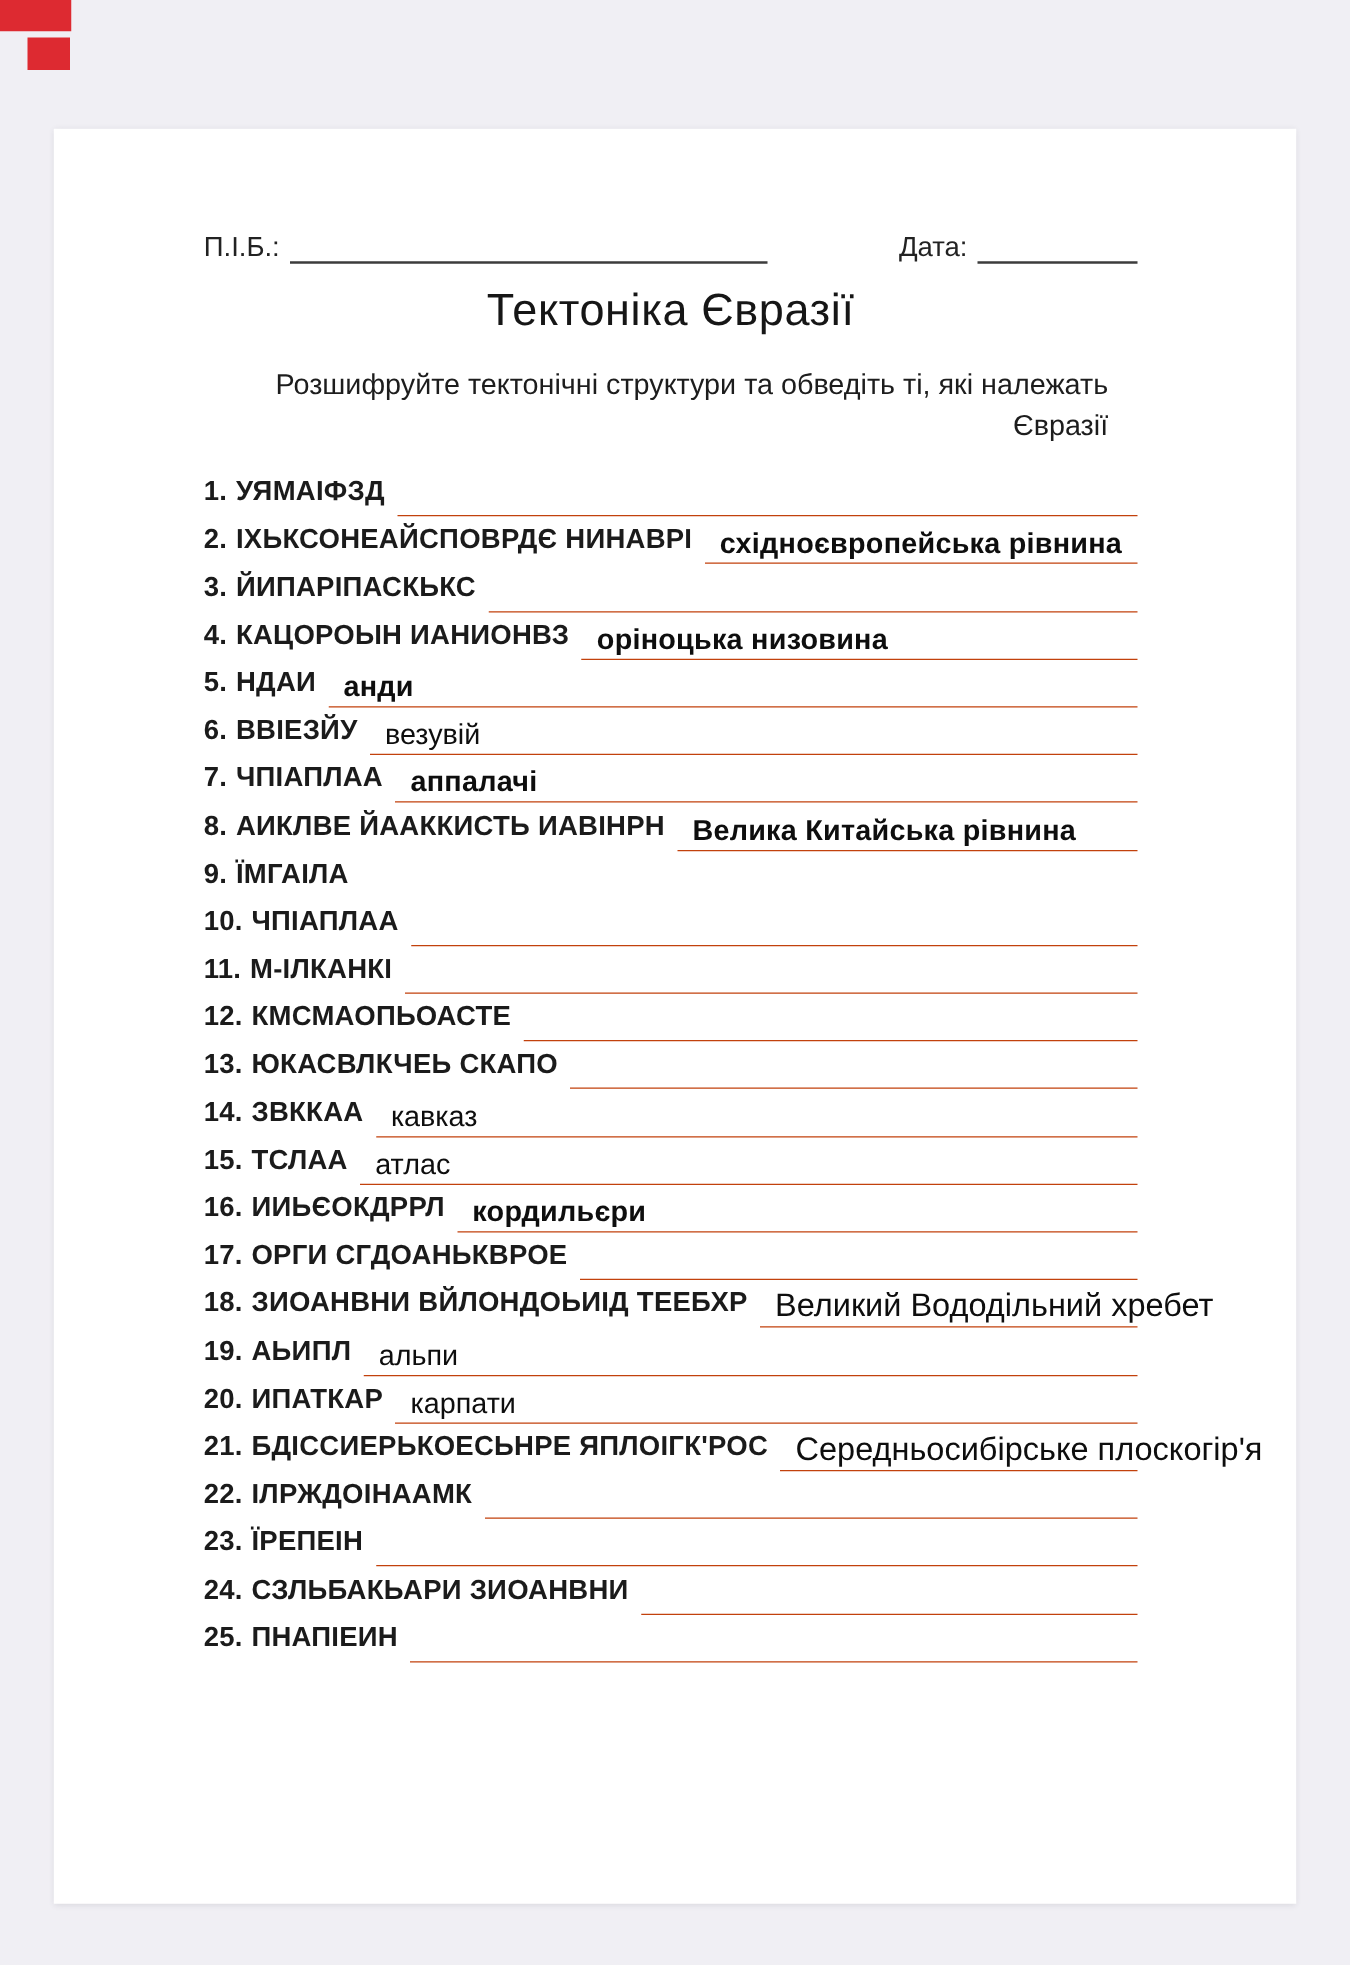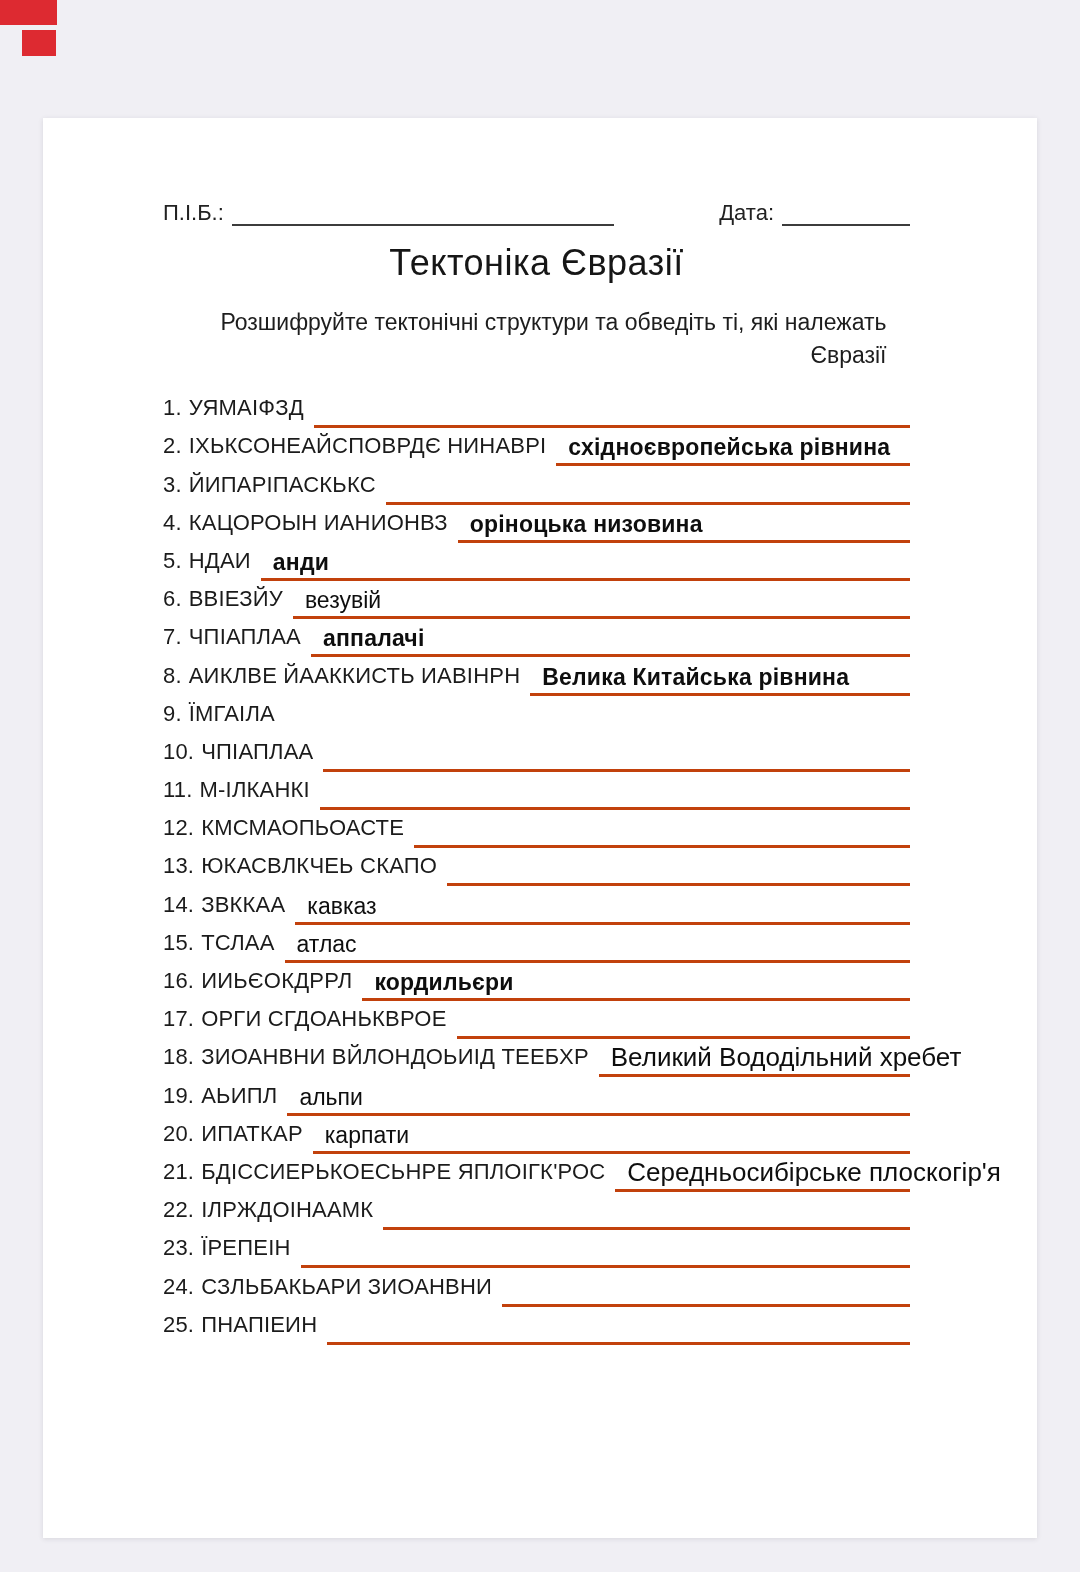--- a/index.html
+++ b/index.html
@@ -8,21 +8,21 @@
     background: #f0eff4;
     font-family: "Liberation Sans", sans-serif;
     position: relative;
     overflow: hidden;
   }
   .red-mark { position: absolute; background: var(--accent-red, #dd2a31); }
   .red-mark.a { left: 0; top: 0; width: 57px; height: 25px; }
   .red-mark.b { left: 22px; top: 30px; width: 34px; height: 26px; }
 
   .page {
-    position: absolute; left: 43px; top: 118px;
+    position: absolute; left: 43px; top: 103px;
     width: 994px; height: 1420px;
     background: #ffffff;
     box-shadow: 0 1px 5px rgba(40,40,60,0.12);
   }
   .content { padding: 82px 127px 0 120px; }
 
   .hdr { display: flex; align-items: flex-end; font-size: 22px; color: #222; height: 26px; }
   .blank { border-bottom: 2px solid #3c3c3c; height: 22px; }
   .name-blank { width: 382px; margin-left: 8px; }
   .spacer { flex: 1; }
@@ -34,26 +34,26 @@
   }
   .instructions {
     margin: 22px auto 0; max-width: 700px; height: 66px;
     text-align: right; font-size: 23px; line-height: 1.43; color: #1d1d1d;
   }
 
   .items { margin-top: 18px; }
   .row { display: flex; align-items: flex-end; height: 38.2px; }
   .scr {
     font-size: 22px; color: #1b1b1b; white-space: nowrap;
-    padding-bottom: 7px; letter-spacing: 0.2px;
+    padding-bottom: 7px; letter-spacing: 0.2px; font-weight: bold;
   }
   .scr .num { margin-right: 7px; }
   .line {
     flex: 1; min-width: 0; margin-left: 10px;
-    border-bottom: 3px solid #c2410c;
+    border-bottom: 1px solid #c2410c;
     display: flex; align-items: flex-end;
   }
   .ans {
     font-size: 23px; color: #0e0e0e; white-space: nowrap;
     padding: 0 0 4px 12px; line-height: 1;
   }
   .ans.bold { font-weight: bold; letter-spacing: 0.2px; }
   .ans.large { font-size: 26px; text-align: center; }
 </style>
 </head>

